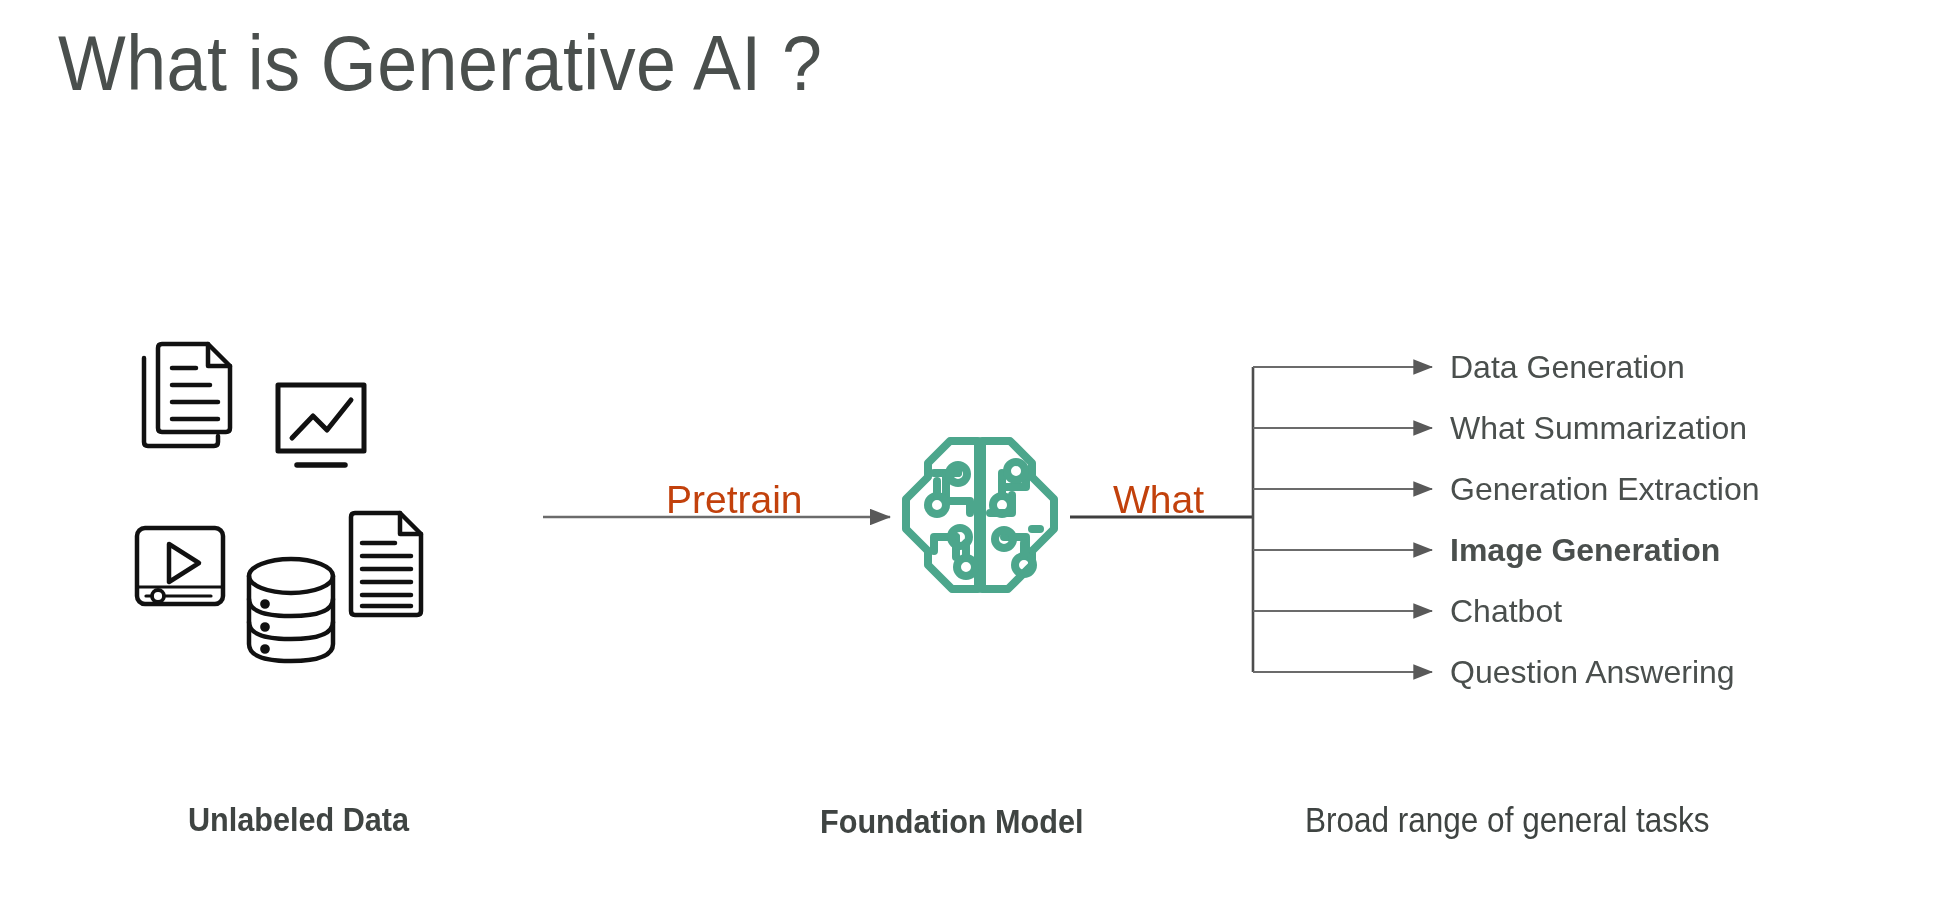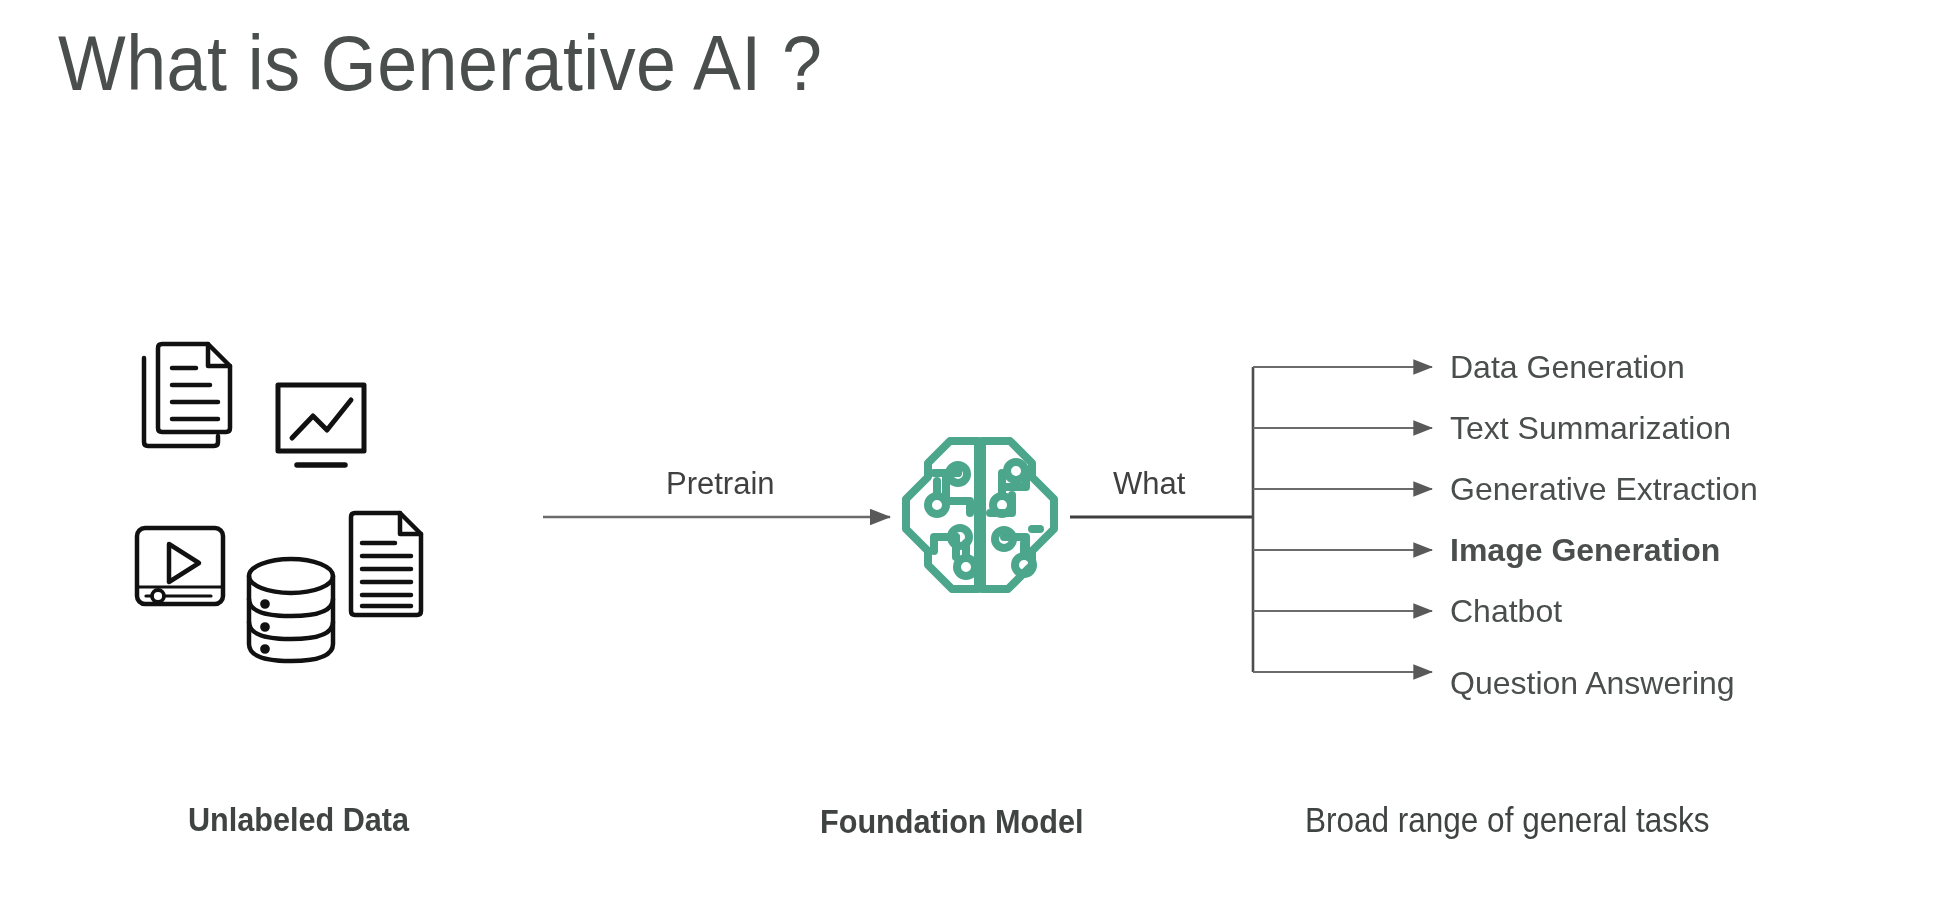--- a/index.html
+++ b/index.html
@@ -65,24 +65,25 @@
     position: absolute;
     left: 890px;
     top: 425px;
     width: 180px;
     height: 180px;
   }
 
   
   .flow-label {
     position: absolute;
-    font-size: 31px;
+    font-size: 39px;
     font-weight: 400;
-    color: #404040;
-    white-space: nowrap;
+    color: #c2410c;
+    white-space: nowrap;
+    margin-top: 12px;
   }
   .flow-label.pretrain { left: 666px; top: 466px; }
   .flow-label.adapt    { left: 1113px; top: 466px; }
 
   
   .task-list {
     position: absolute;
     left: 1450px;
     top: 340px;
     width: 470px;
@@ -254,24 +255,24 @@
         <path d="M142 104 L150 104"></path>
       </g>
     </svg>
   </div>
 
   <div class="flow-label pretrain">Pretrain</div>
   <div class="flow-label adapt">What</div>
 
   <div class="task-list">
     <div class="task-item" style="top:11px;">Data Generation</div>
-    <div class="task-item" style="top:72px;">Text Summarization</div>
-    <div class="task-item" style="top:133px;">Generative Extraction</div>
+    <div class="task-item" style="top:72px;">What Summarization</div>
+    <div class="task-item" style="top:133px;">Generation Extraction</div>
     <div class="task-item" style="top:194px;font-weight:bold;">Image Generation</div>
     <div class="task-item" style="top:255px;">Chatbot</div>
-    <div class="task-item" style="top:316px;margin-top:11px;">Question Answering</div>
+    <div class="task-item" style="top:316px;">Question Answering</div>
   </div>
 
   <div class="caption bold cap-unlabeled">Unlabeled Data</div>
   <div class="caption bold cap-foundation">Foundation Model</div>
   <div class="caption regular cap-broad">Broad range of general tasks</div>
 
 </div>
 
 </body></html>

